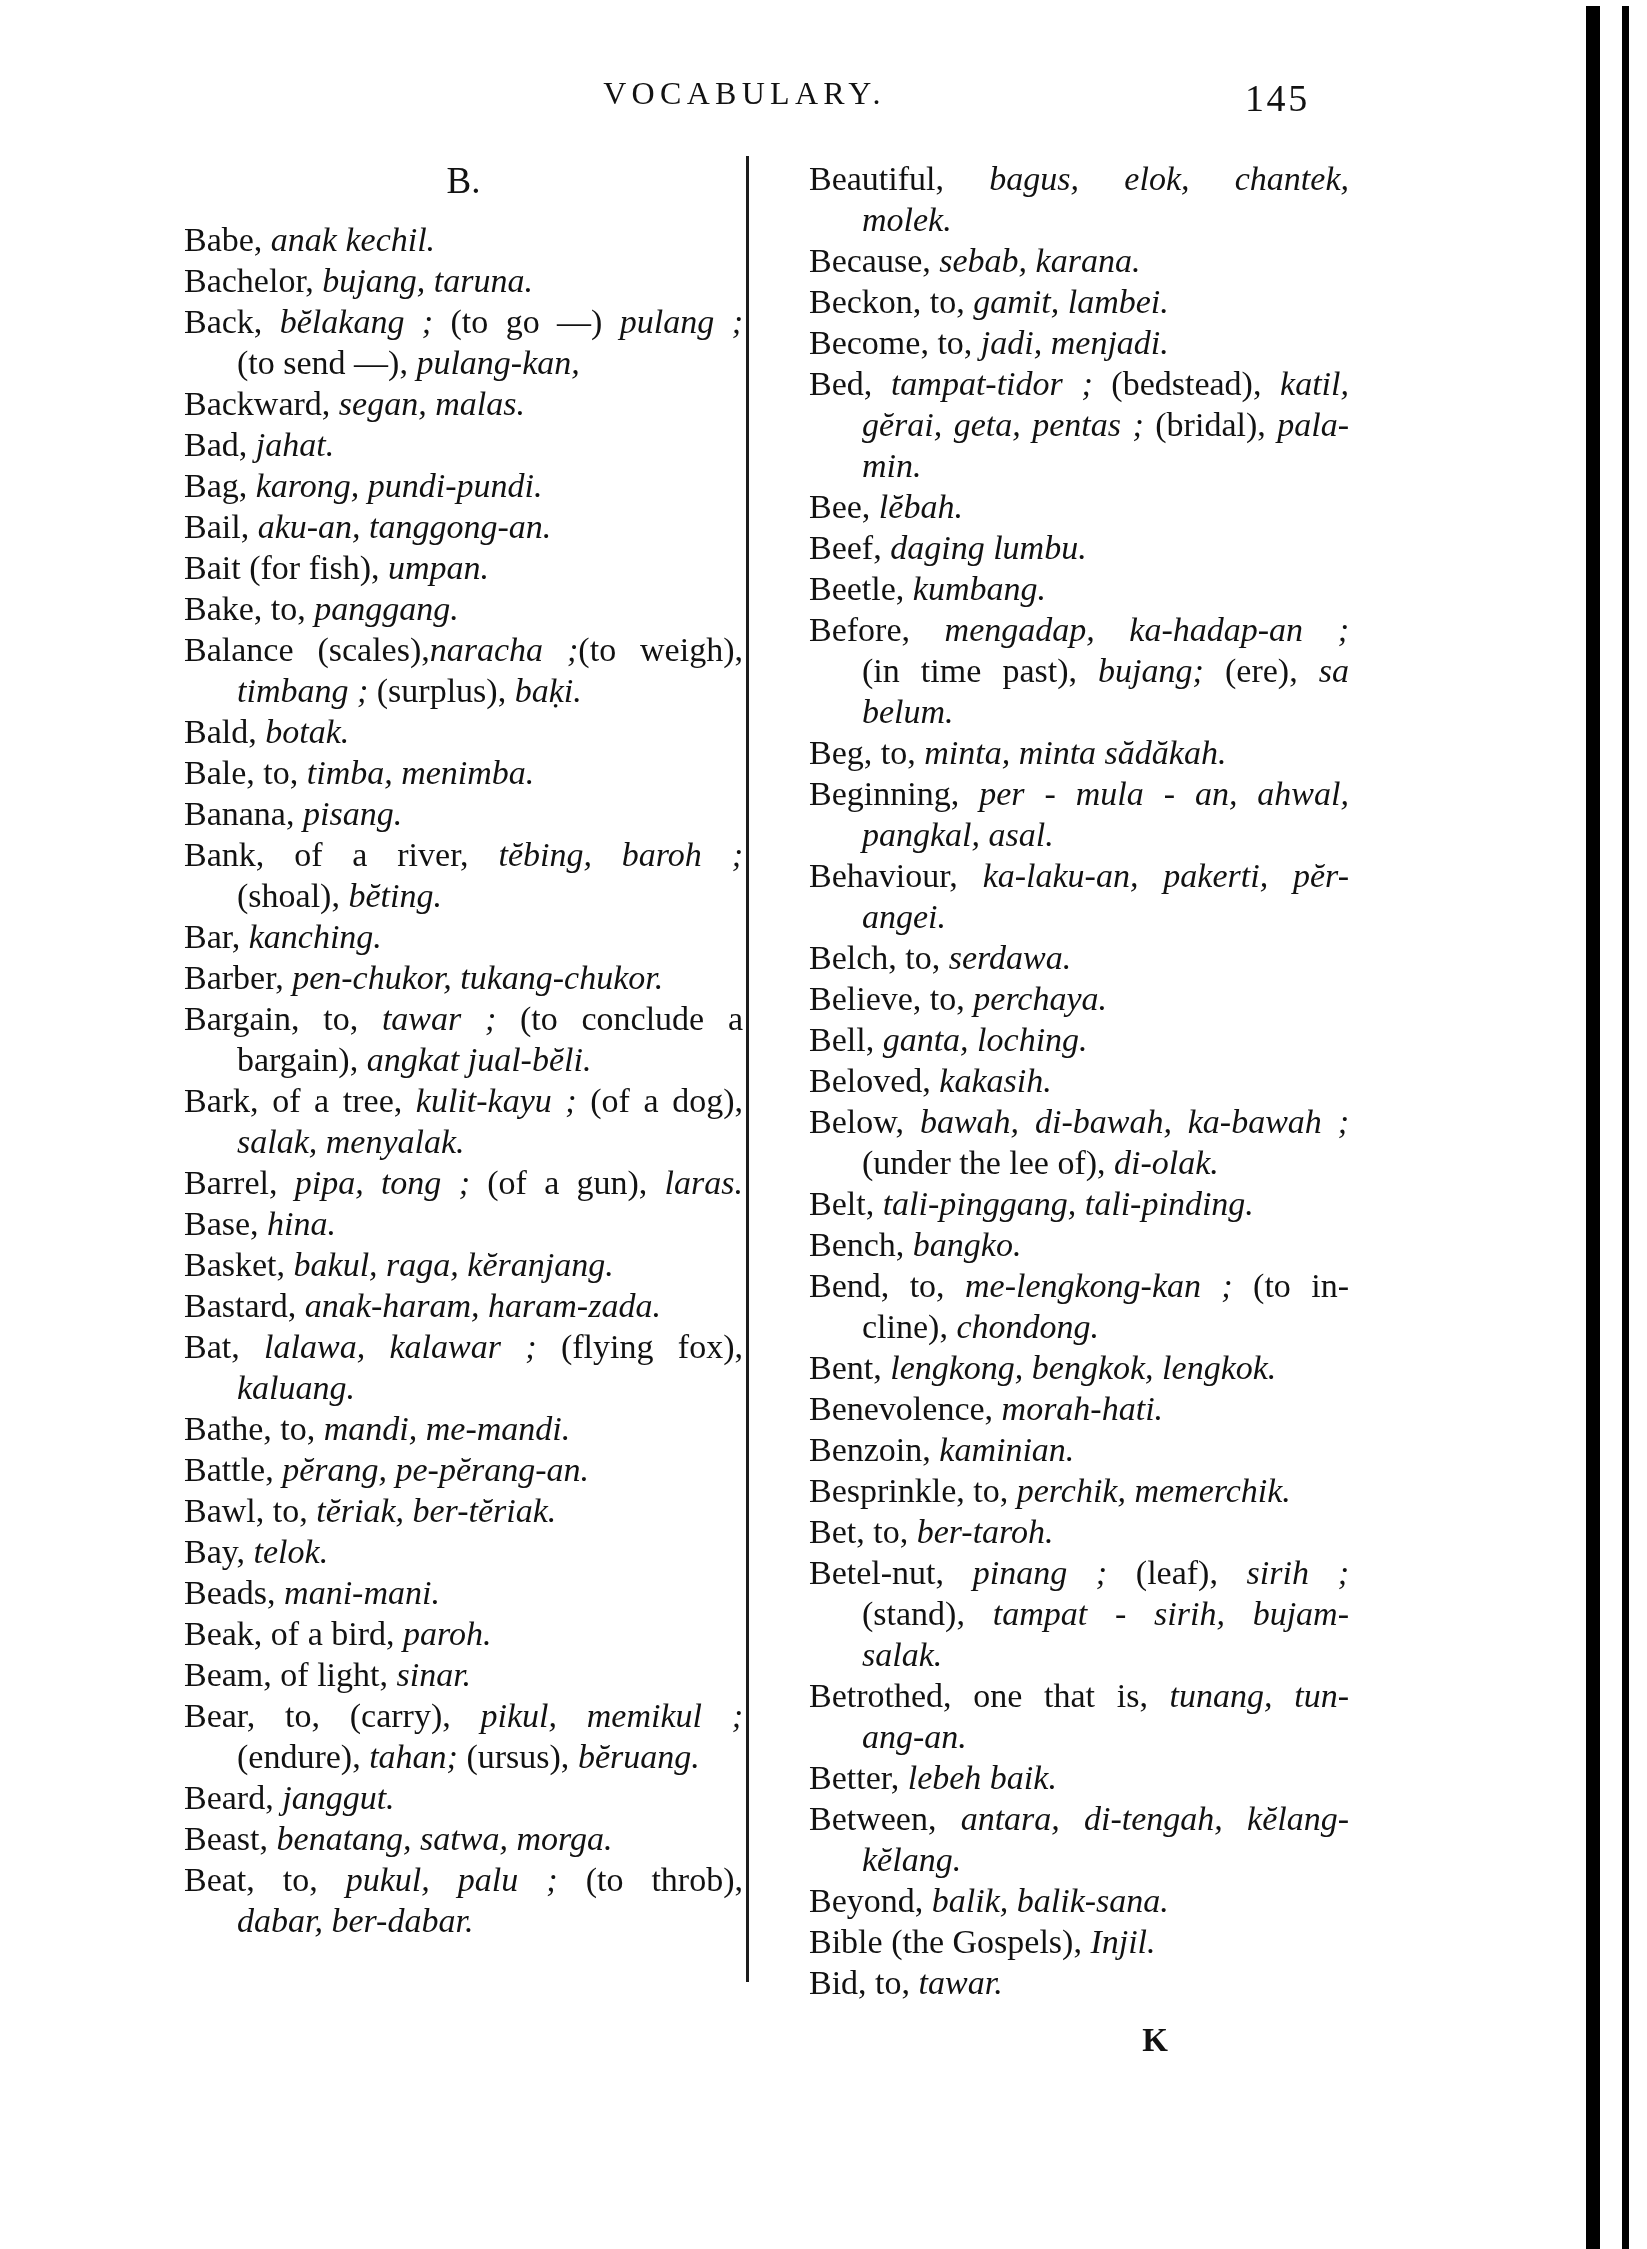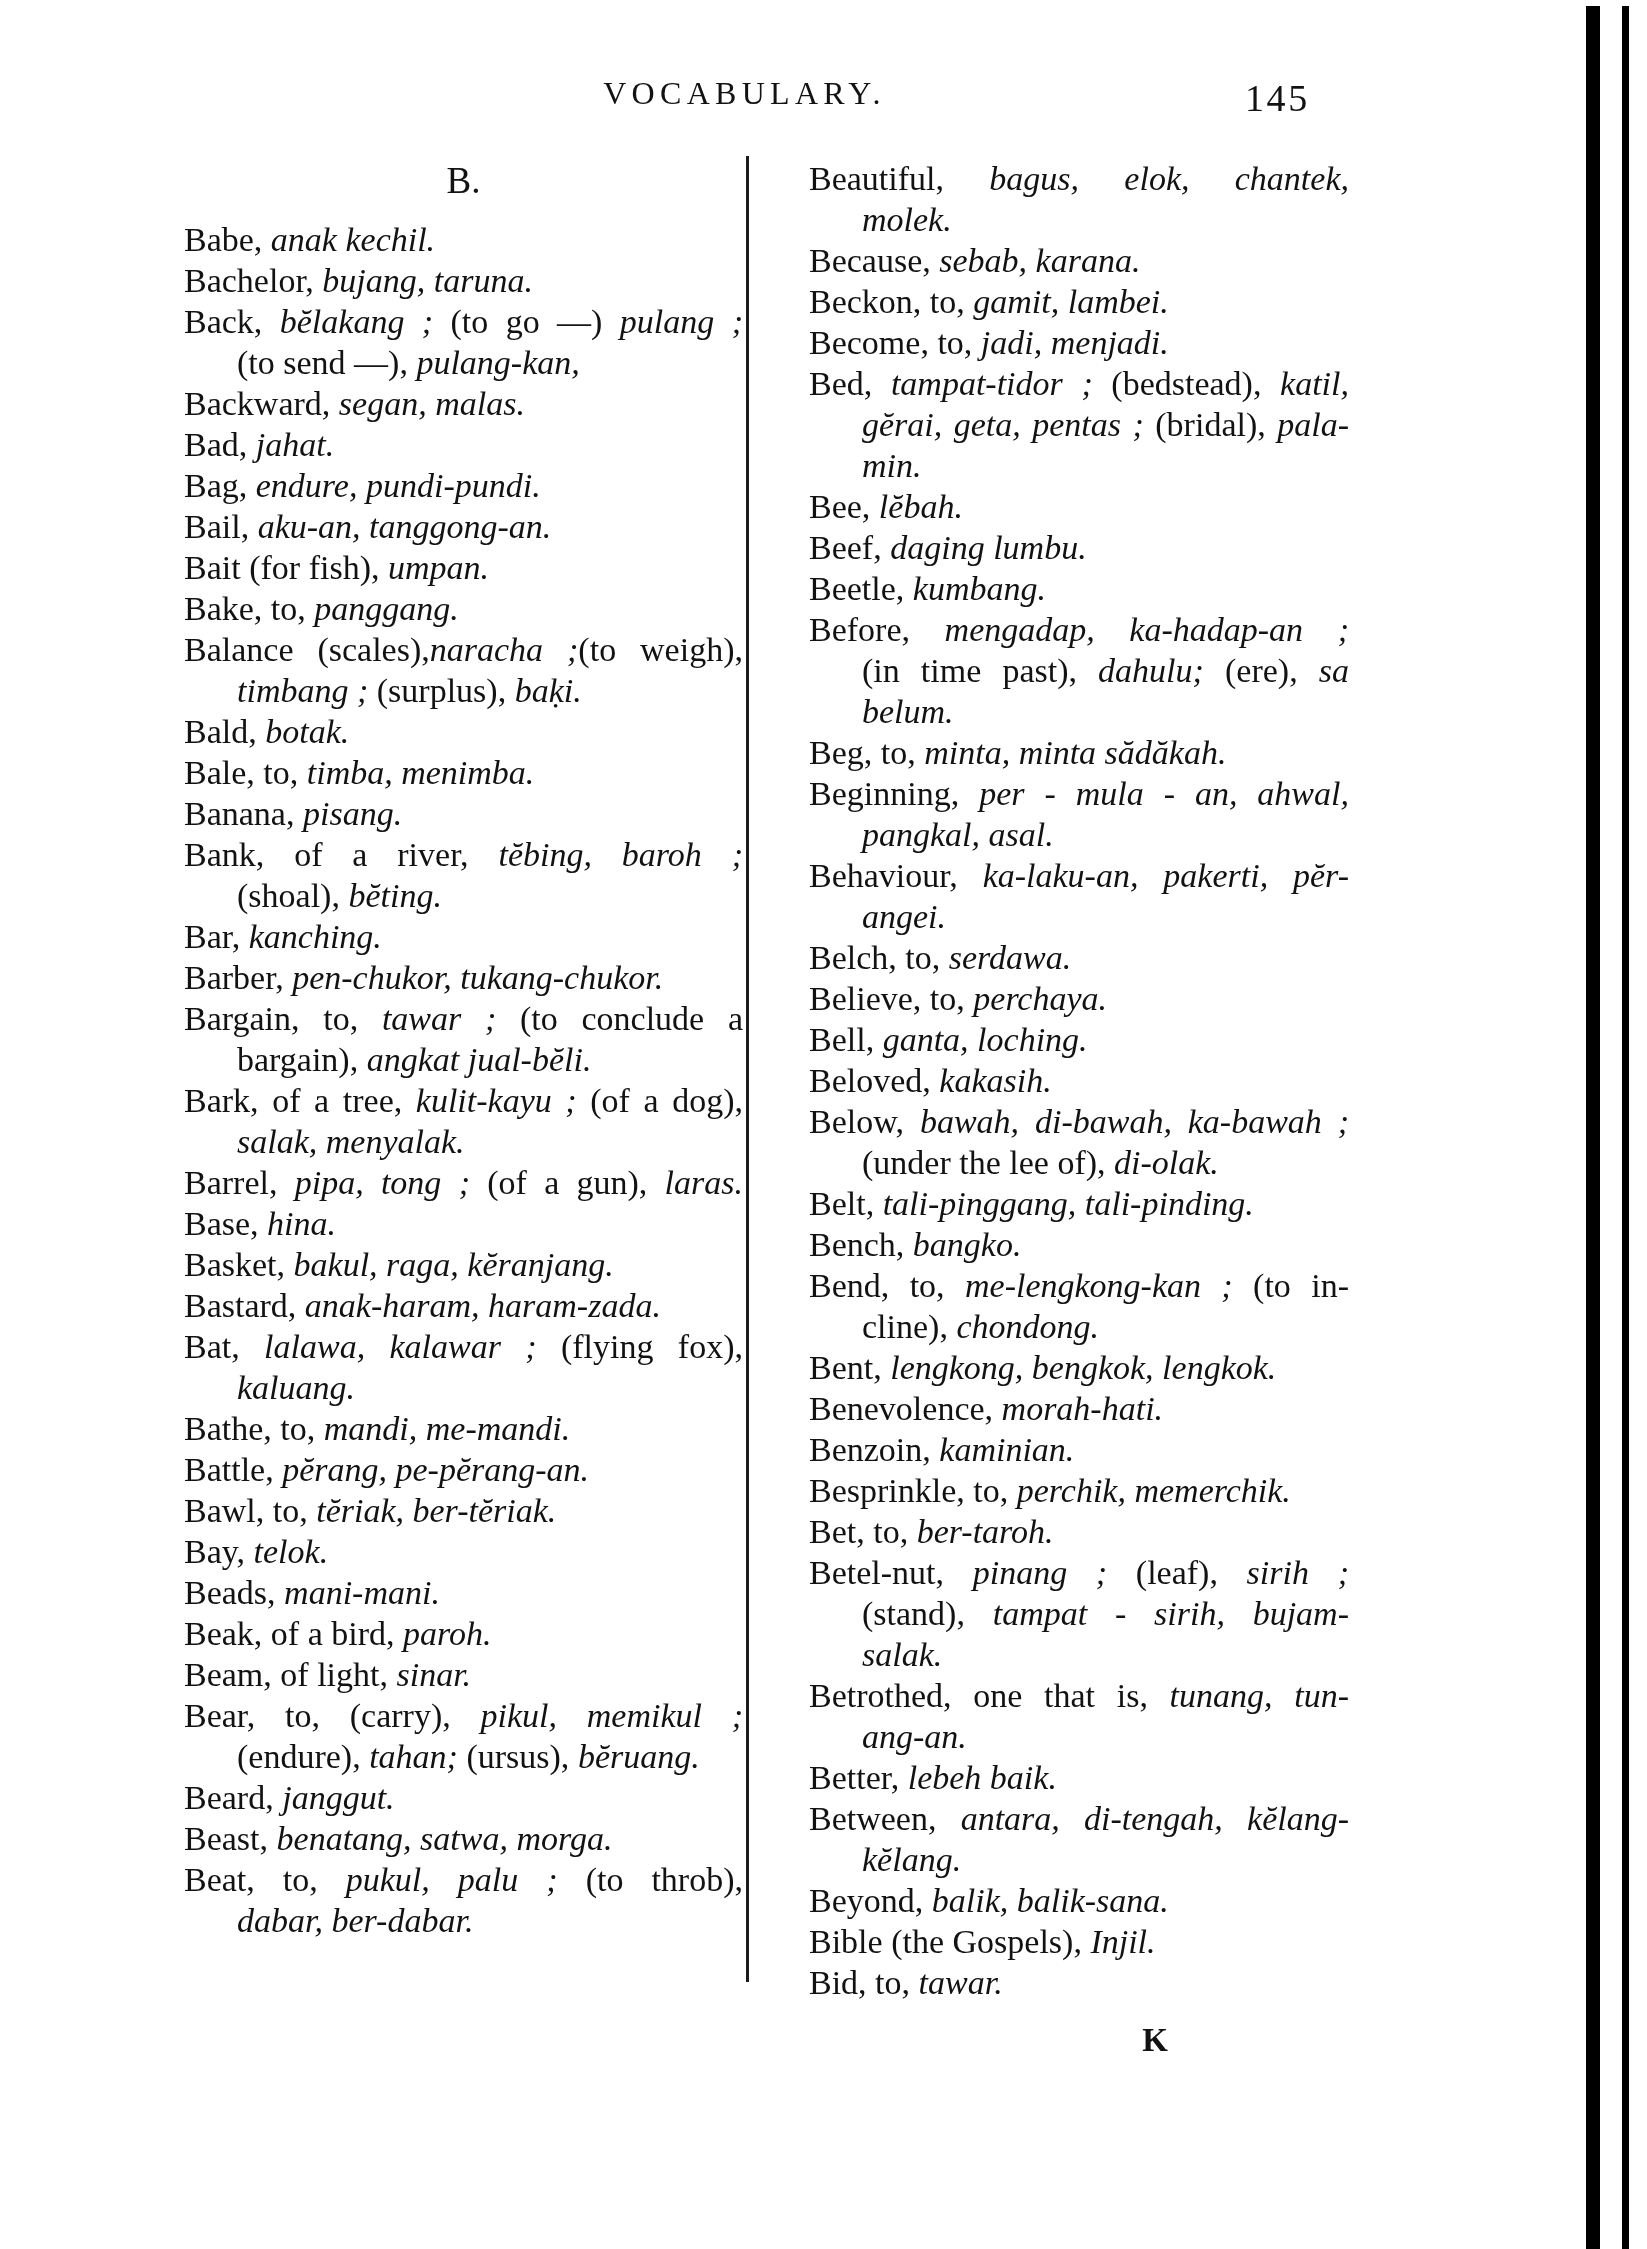--- a/index.html
+++ b/index.html
@@ -51,21 +51,21 @@
 <div class="edge-band-b"></div>
 
 <div class="column col-left" id="col-left">
   <span class="section-heading">B.</span>
 <div class="line"><span>Babe, </span><span class="it">anak kechil.</span></div>
     <div class="line"><span>Bachelor, </span><span class="it">bujang, taruna.</span></div>
     <div class="line just"><span>Back, </span><span class="it">bĕlakang ; </span><span>(to go —) </span><span class="it">pulang ;</span></div>
     <div class="line ind"><span>(to send —), </span><span class="it">pulang-kan,</span></div>
     <div class="line"><span>Backward, </span><span class="it">segan, malas.</span></div>
     <div class="line"><span>Bad, </span><span class="it">jahat.</span></div>
-    <div class="line"><span>Bag, </span><span class="it">endure, pundi-pundi.</span></div>
+    <div class="line"><span>Bag, </span><span class="it">karong, pundi-pundi.</span></div>
     <div class="line"><span>Bail, </span><span class="it">aku-an, tanggong-an.</span></div>
     <div class="line"><span>Bait (for fish), </span><span class="it">umpan.</span></div>
     <div class="line"><span>Bake, to, </span><span class="it">panggang.</span></div>
     <div class="line just"><span>Balance (scales),</span><span class="it">naracha ;</span><span>(to weigh),</span></div>
     <div class="line ind"><span class="it">timbang ; </span><span>(surplus), </span><span class="it">baḳi.</span></div>
     <div class="line"><span>Bald, </span><span class="it">botak.</span></div>
     <div class="line"><span>Bale, to, </span><span class="it">timba, menimba.</span></div>
     <div class="line"><span>Banana, </span><span class="it">pisang.</span></div>
     <div class="line just"><span>Bank, of a river, </span><span class="it">tĕbing, baroh ;</span></div>
     <div class="line ind"><span>(shoal), </span><span class="it">bĕting.</span></div>
@@ -102,21 +102,21 @@
     <div class="line"><span>Because, </span><span class="it">sebab, karana.</span></div>
     <div class="line"><span>Beckon, to, </span><span class="it">gamit, lambei.</span></div>
     <div class="line"><span>Become, to, </span><span class="it">jadi, menjadi.</span></div>
     <div class="line just"><span>Bed, </span><span class="it">tampat-tidor ; </span><span>(bedstead), </span><span class="it">katil,</span></div>
     <div class="line ind just"><span class="it">gĕrai, geta, pentas ; </span><span>(bridal), </span><span class="it">pala-</span></div>
     <div class="line ind"><span class="it">min.</span></div>
     <div class="line"><span>Bee, </span><span class="it">lĕbah.</span></div>
     <div class="line"><span>Beef, </span><span class="it">daging lumbu.</span></div>
     <div class="line"><span>Beetle, </span><span class="it">kumbang.</span></div>
     <div class="line just"><span>Before, </span><span class="it">mengadap, ka-hadap-an ;</span></div>
-    <div class="line ind just"><span>(in time past), </span><span class="it">dahulu; </span><span>(ere), </span><span class="it">sa</span></div>
+    <div class="line ind just"><span>(in time past), </span><span class="it">bujang; </span><span>(ere), </span><span class="it">sa</span></div>
     <div class="line ind"><span class="it">belum.</span></div>
     <div class="line"><span>Beg, to, </span><span class="it">minta, minta sădăkah.</span></div>
     <div class="line just"><span>Beginning, </span><span class="it">per - mula - an, ahwal,</span></div>
     <div class="line ind"><span class="it">pangkal, asal.</span></div>
     <div class="line just"><span>Behaviour, </span><span class="it">ka-laku-an, pakerti, pĕr-</span></div>
     <div class="line ind"><span class="it">angei.</span></div>
     <div class="line"><span>Belch, to, </span><span class="it">serdawa.</span></div>
     <div class="line"><span>Believe, to, </span><span class="it">perchaya.</span></div>
     <div class="line"><span>Bell, </span><span class="it">ganta, loching.</span></div>
     <div class="line"><span>Beloved, </span><span class="it">kakasih.</span></div>

